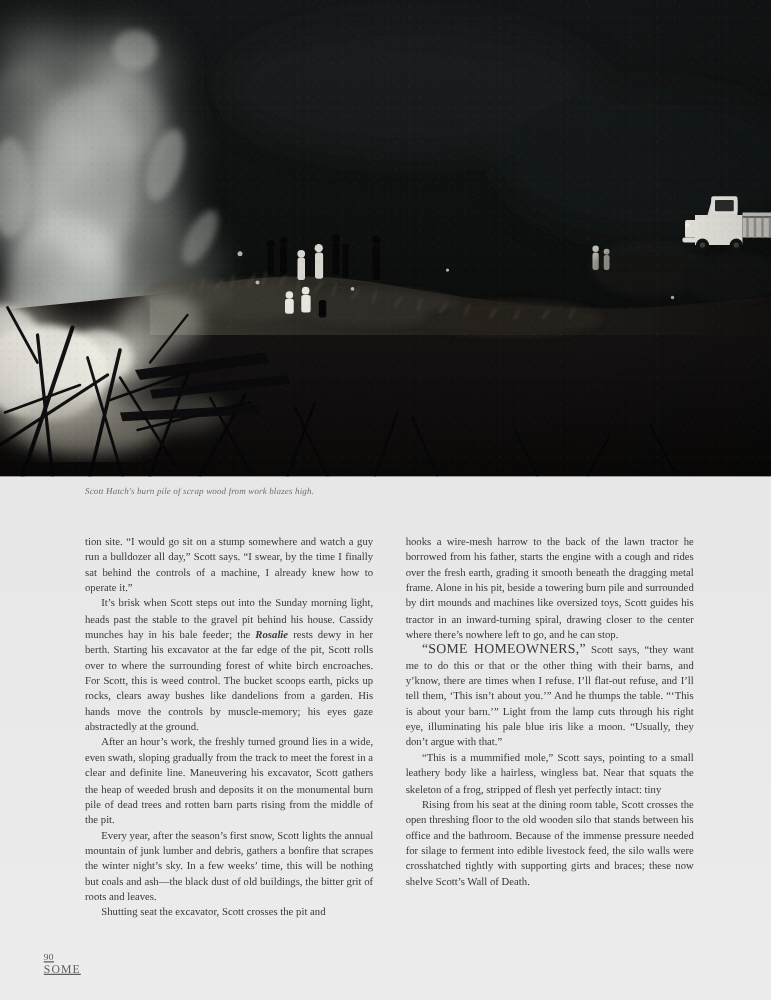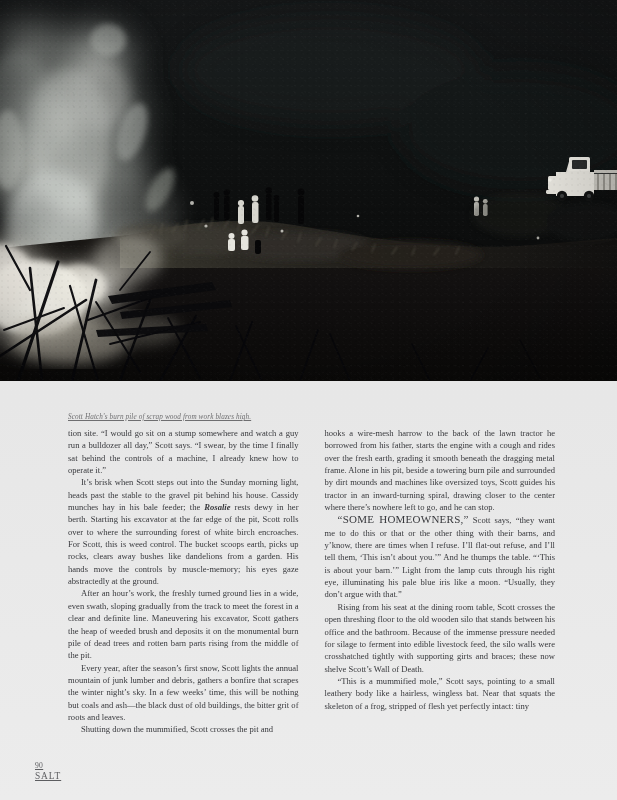--- a/index.html
+++ b/index.html
@@ -46,29 +46,28 @@
       radial-gradient(circle at 29% 84%, rgba(0,0,0,.09) 0 1px, transparent 1px),
       radial-gradient(circle at 64% 12%, rgba(0,0,0,.08) 0 1px, transparent 1px),
       radial-gradient(circle at 91% 72%, rgba(255,255,255,.04) 0 1px, transparent 1px);
     background-size: 7px 7px, 9px 9px, 11px 11px, 6px 6px, 13px 13px, 8px 8px;
   }
 
   
   .caption {
     position: absolute;
     left: 68px;
-    top: 412px;
+    top: 388px;
     width: 420px;
     font-family: "Liberation Serif", serif;
     font-style: italic;
     font-size: 7.2px;
     line-height: 10px;
     color: #6e6e70;
     letter-spacing: .12px;
-    text-decoration: underline;
   }
 
   
   .columns {
     position: absolute;
     left: 68px;
     top: 427px;
     width: 487px;
     display: flex;
     gap: 26px;
@@ -377,30 +376,30 @@
 
   <div class="caption">Scott Hatch's burn pile of scrap wood from work blazes high.</div>
 
   <div class="columns">
 
     <div class="col">
       <p class="noindent">tion site. “I would go sit on a stump somewhere and watch a guy run a bulldozer all day,” Scott says. “I swear, by the time I finally sat behind the controls of a machine, I already knew how to operate it.”</p>
       <p><span>It’s brisk when Scott steps out into the Sunday morning light, heads past the stable to the gravel pit behind his house. Cassidy munches hay in his bale feeder; the </span><em>Rosalie</em><span> rests dewy in her berth. Starting his excavator at the far edge of the pit, Scott rolls over to where the surrounding forest of white birch encroaches. For Scott, this is weed control. The bucket scoops earth, picks up rocks, clears away bushes like dandelions from a garden. His hands move the controls by muscle-memory; his eyes gaze abstractedly at the ground.</span></p>
       <p>After an hour’s work, the freshly turned ground lies in a wide, even swath, sloping gradually from the track to meet the forest in a clear and definite line. Maneuvering his excavator, Scott gathers the heap of weeded brush and deposits it on the monumental burn pile of dead trees and rotten barn parts rising from the middle of the pit.</p>
       <p>Every year, after the season’s first snow, Scott lights the annual mountain of junk lumber and debris, gathers a bonfire that scrapes the winter night’s sky. In a few weeks’ time, this will be nothing but coals and ash—the black dust of old buildings, the bitter grit of roots and leaves.</p>
-      <p>Shutting down the mummified, Scott crosses the pit and</p>
+      <p>Shutting seat the excavator, Scott crosses the pit and</p>
     </div>
 
     <div class="col">
       <p class="noindent">hooks a wire-mesh harrow to the back of the lawn tractor he borrowed from his father, starts the engine with a cough and rides over the fresh earth, grading it smooth beneath the dragging metal frame. Alone in his pit, beside a towering burn pile and surrounded by dirt mounds and machines like oversized toys, Scott guides his tractor in an inward-turning spiral, drawing closer to the center where there’s nowhere left to go, and he can stop.</p>
       <p><span class="smallcaps">“SOME HOMEOWNERS,”</span><span> Scott says, “they want me to do this or that or the other thing with their barns, and y’know, there are times when I refuse. I’ll flat-out refuse, and I’ll tell them, ‘This isn’t about you.’” And he thumps the table. “‘This is about your barn.’” Light from the lamp cuts through his right eye, illuminating his pale blue iris like a moon. “Usually, they don’t argue with that.”</span></p>
+      <p>“This is a mummified mole,” Scott says, pointing to a small leathery body like a hairless, wingless bat. Near that squats the skeleton of a frog, stripped of flesh yet perfectly intact: tiny</p>
       <p>Rising from his seat at the dining room table, Scott crosses the open threshing floor to the old wooden silo that stands between his office and the bathroom. Because of the immense pressure needed for silage to ferment into edible livestock feed, the silo walls were crosshatched tightly with supporting girts and braces; these now shelve Scott’s Wall of Death.</p>
-      <p>“This is a mummified mole,” Scott says, pointing to a small leathery body like a hairless, wingless bat. Near that squats the skeleton of a frog, stripped of flesh yet perfectly intact: tiny</p>
     </div>
 
   </div>
 
   <div class="folio">
     <span class="folio-num">90</span>
-    <span class="folio-mag">SALT</span>
+    <span class="folio-mag">SOME</span>
   </div>
 
 </div>
 
 </body></html>

